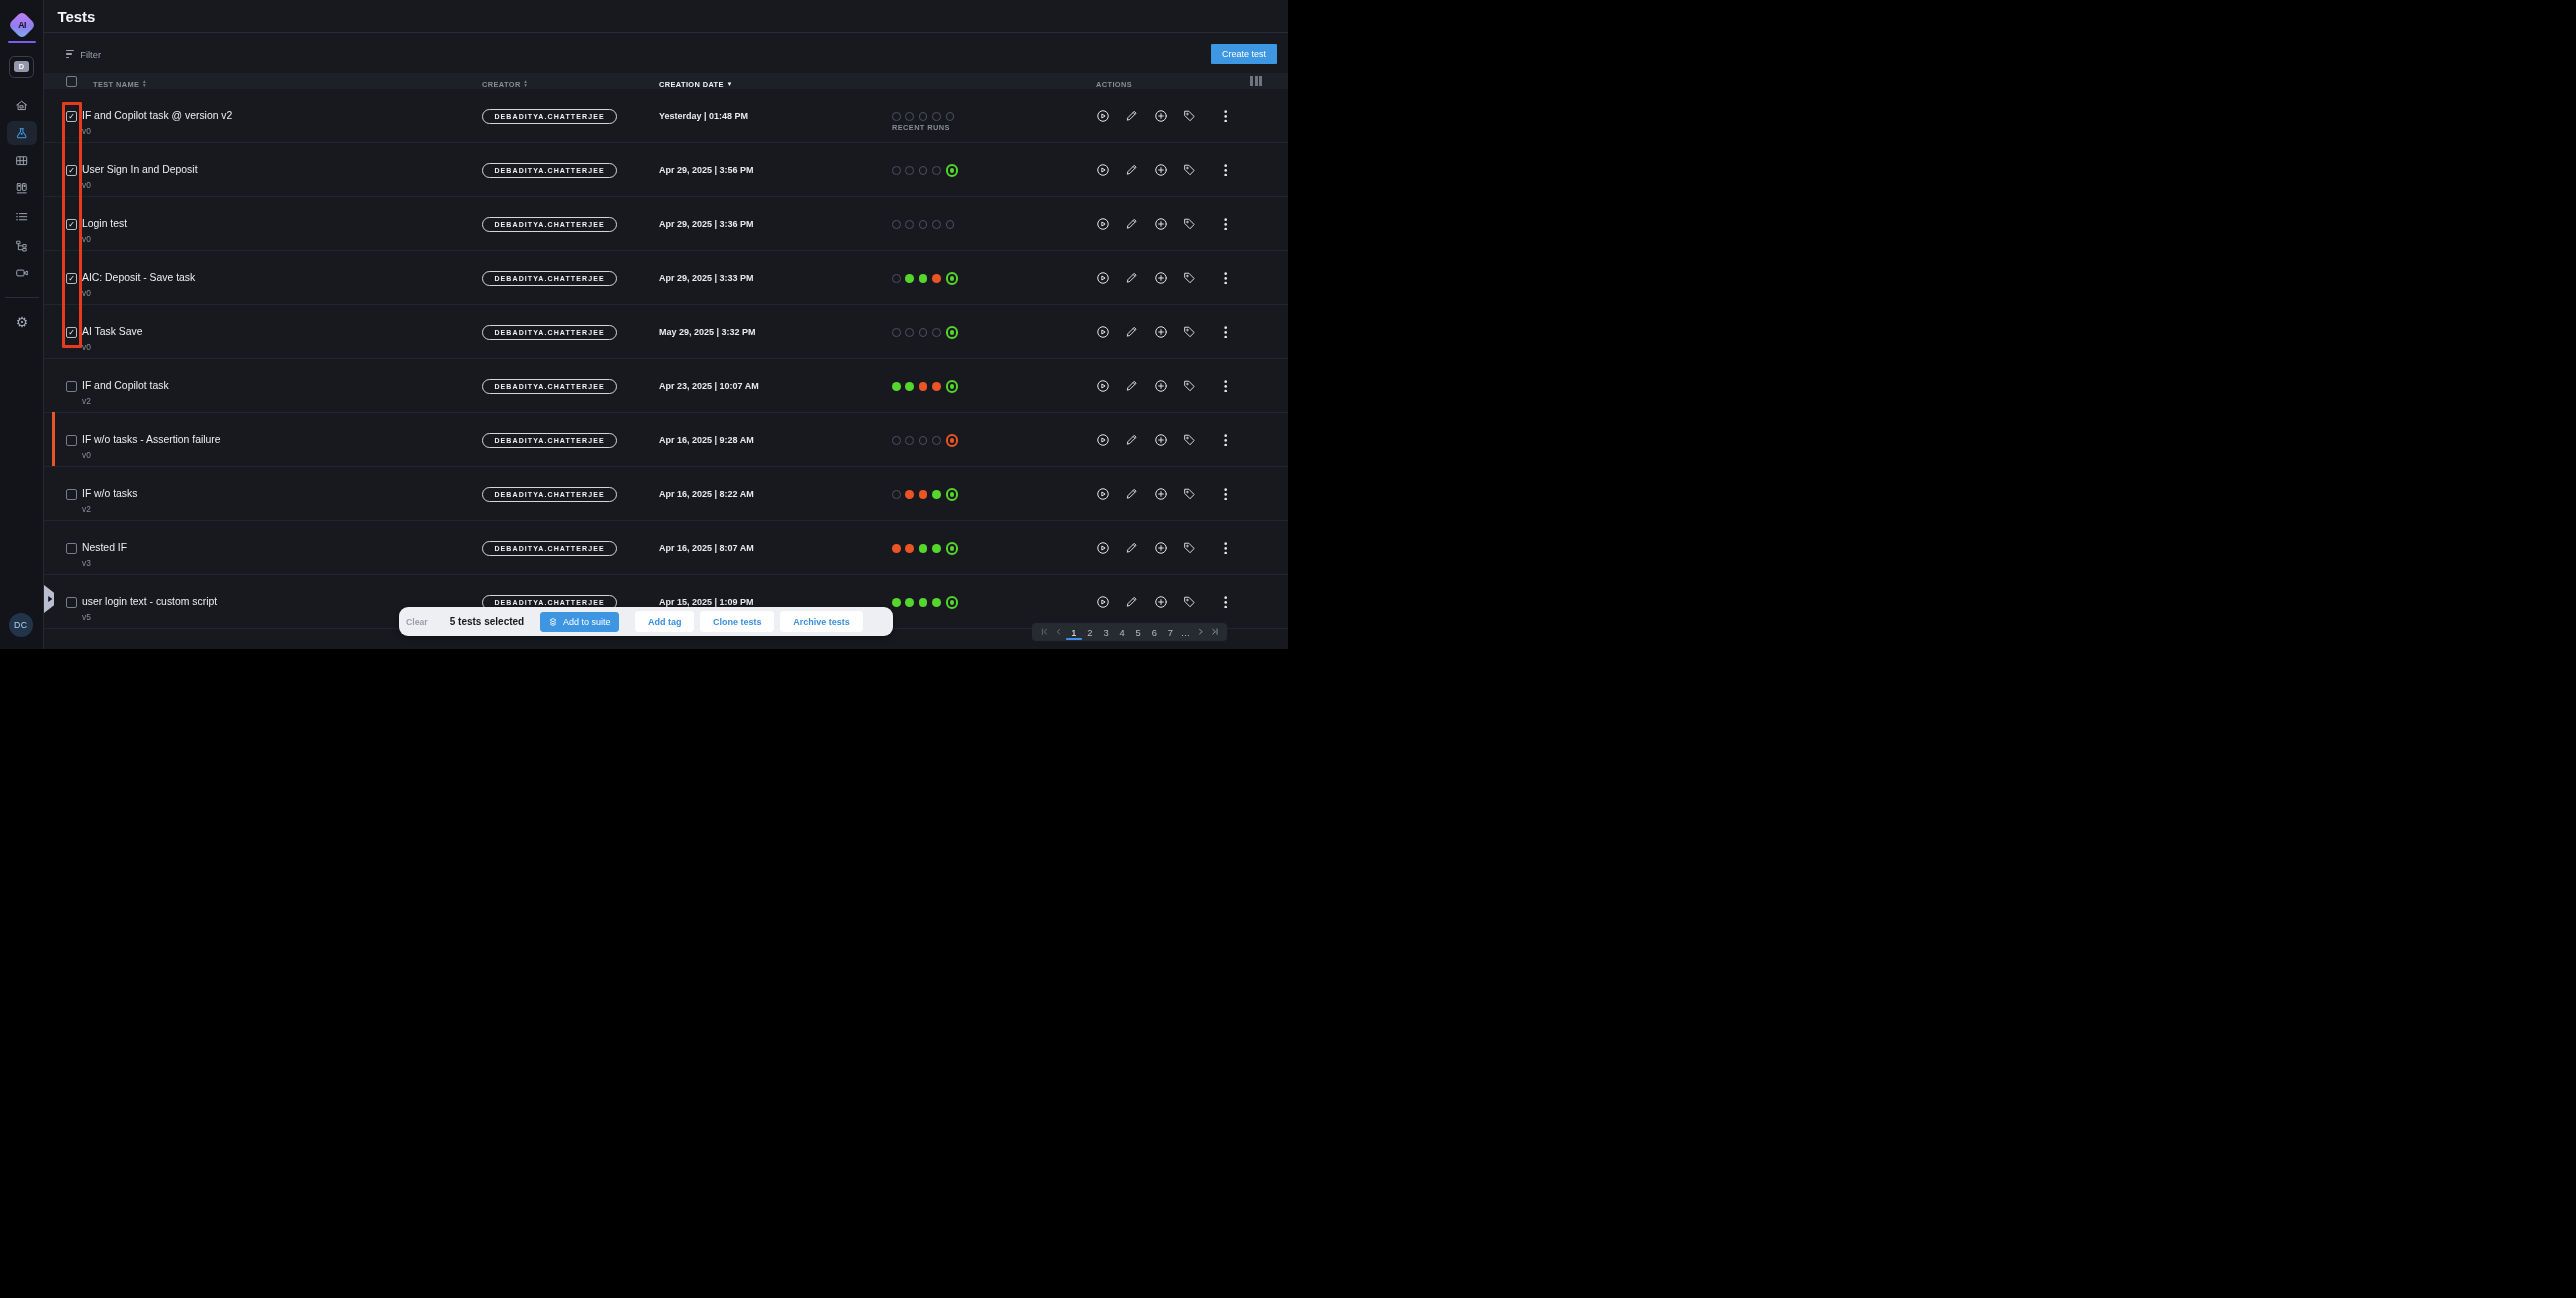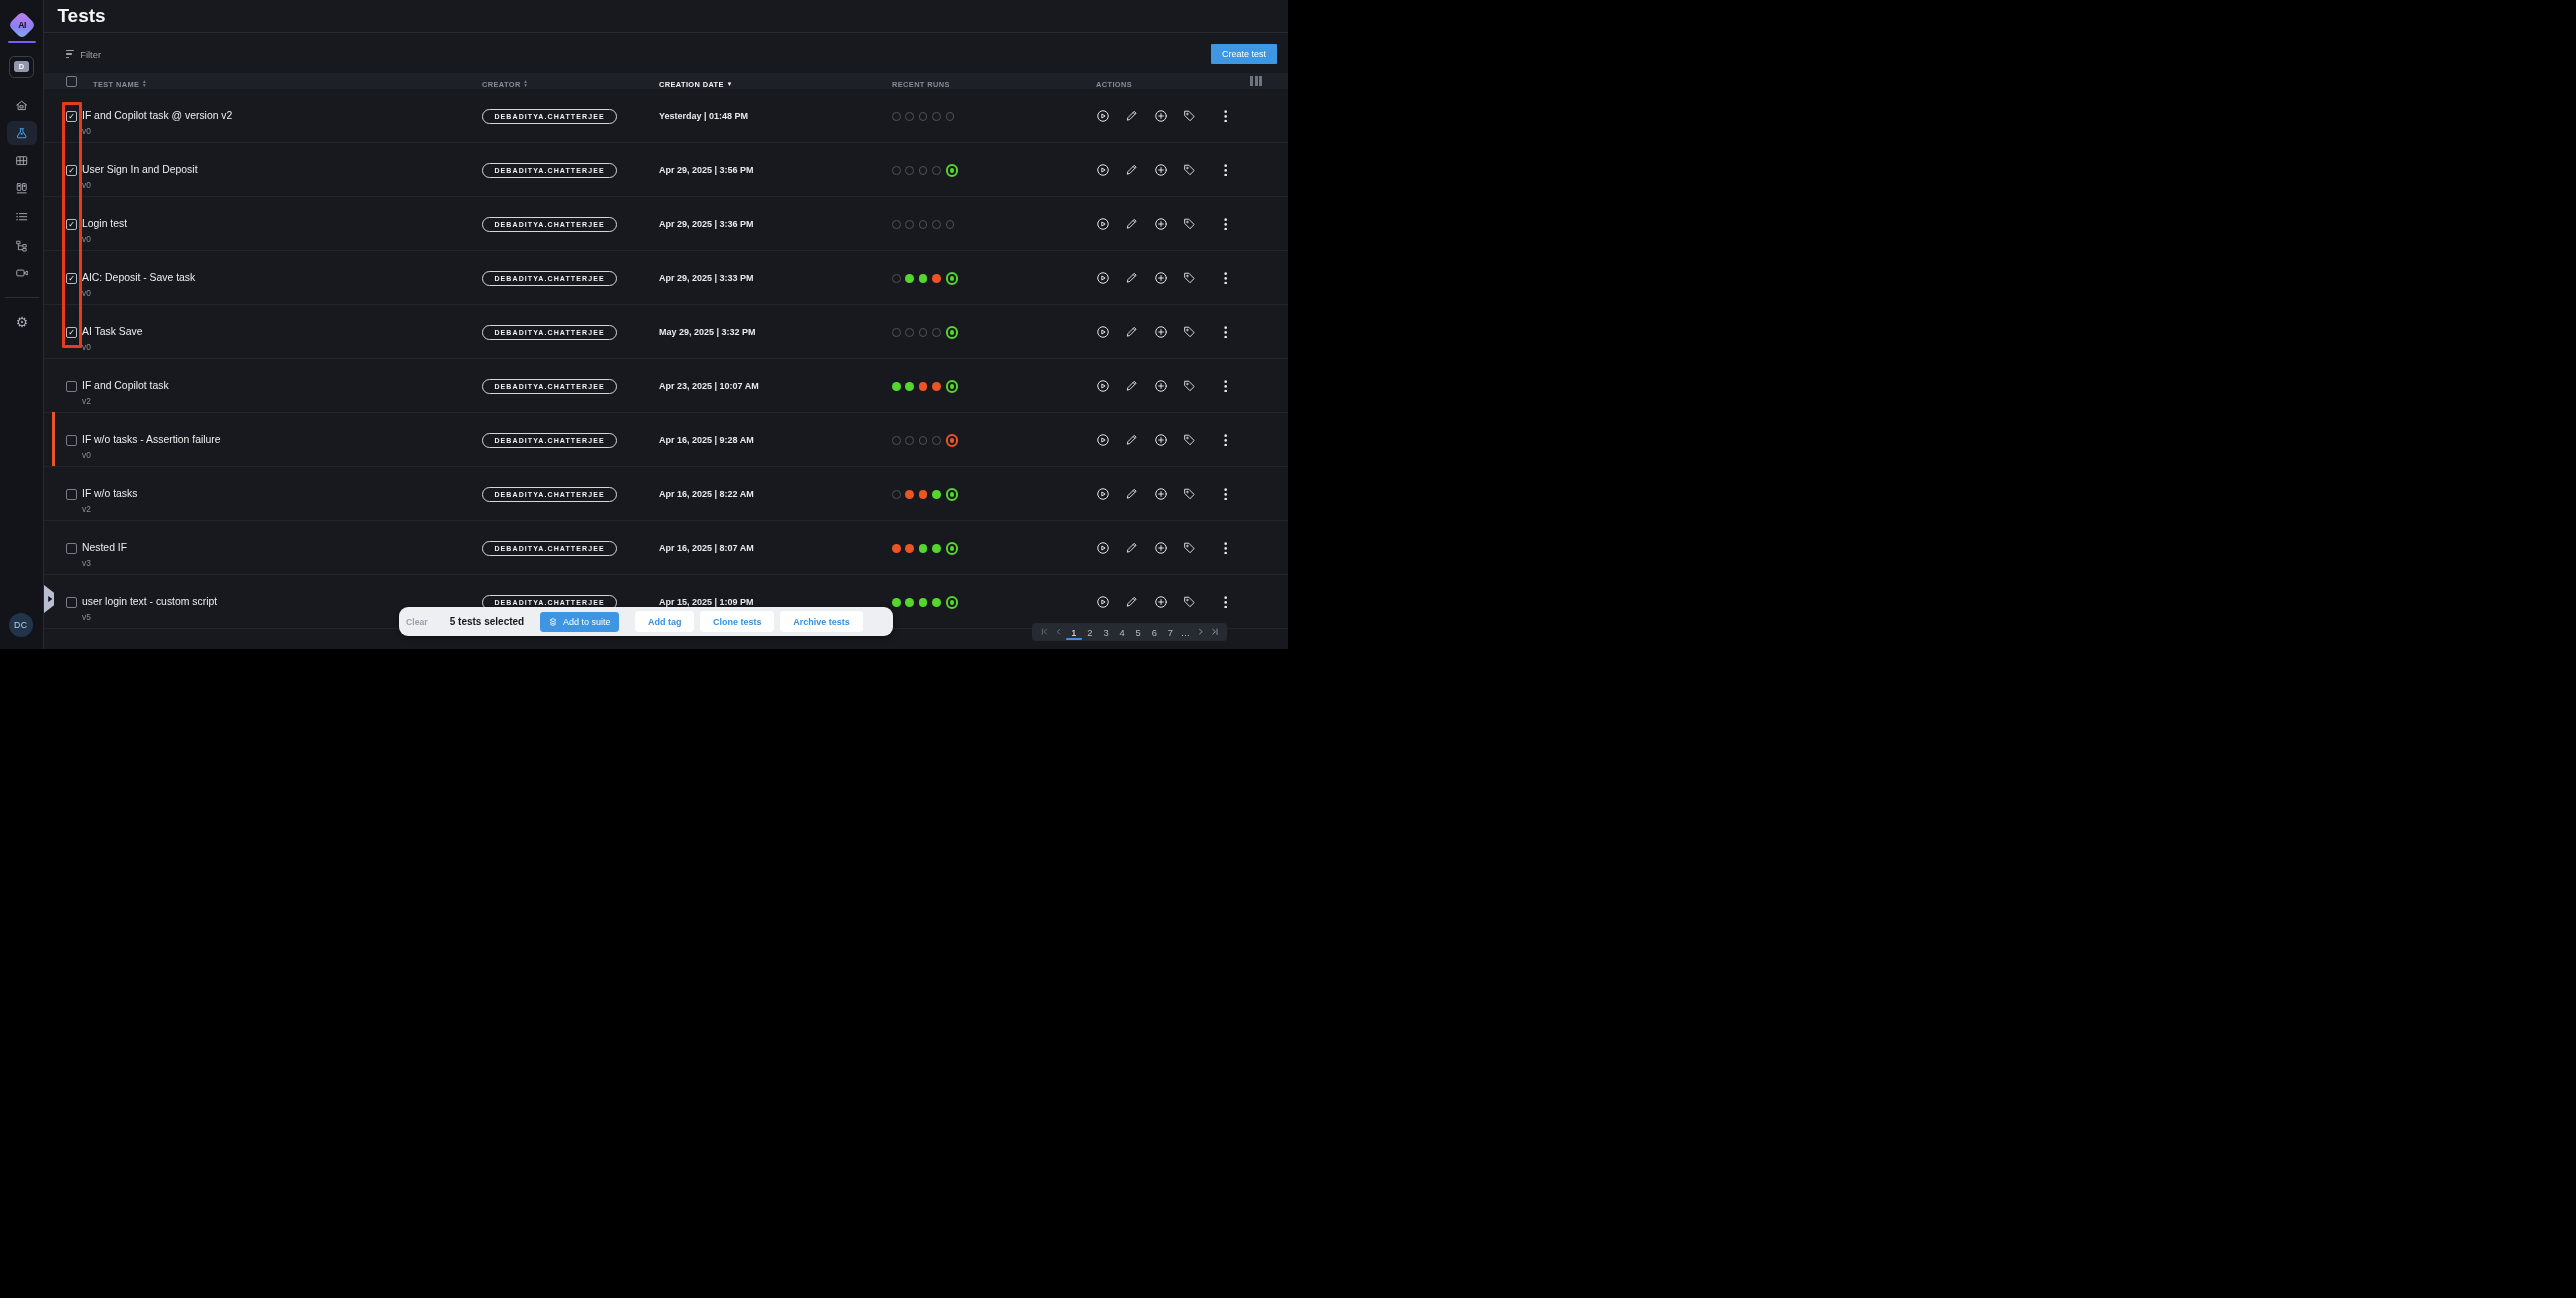--- a/index.html
+++ b/index.html
@@ -37,21 +37,21 @@
     display:flex; align-items:center; justify-content:center; letter-spacing:0.3px;}
   .expand-handle{ position:absolute; left:44px; top:585px; width:10px; height:28px;
     background:#b9bdd0; z-index:6;
     clip-path:polygon(0 0,100% 28%,100% 72%,0 100%);
     display:flex; align-items:center; justify-content:center;}
   .expand-handle svg{ margin-left:1.3px;}
   
   .main{ position:absolute; left:44px; top:0; right:0; bottom:0;}
   .titlebar{ position:absolute; left:0; top:0; right:0; height:33px;
     border-bottom:0.7px solid #282b31; display:flex; align-items:center; padding-left:13.4px;
-    font-size:19px; font-weight:600; color:#f4f5f7;}
+    font-size:15px; font-weight:600; color:#f4f5f7;}
   .filter-ctl{ position:absolute; left:21.5px; top:46px; height:16px;
     display:flex; align-items:center; gap:6px; color:#9aa0a8; font-size:9.4px;}
   .filter-icon{ display:flex; flex-direction:column; gap:2px; align-items:flex-start;}
   .filter-icon i{ display:block; height:1.2px; background:#9aa0a8; border-radius:0.7px;}
   .filter-icon i:nth-child(1){width:8.7px;} .filter-icon i:nth-child(2){width:6px;} .filter-icon i:nth-child(3){width:3.4px;}
   .create-btn{ position:absolute; left:1167px; top:44px; width:66px; height:19.5px;
     background:#3d97e2; border:none; border-radius:1px; color:#fff;
     font-size:9px; font-family:inherit; display:flex; align-items:center; justify-content:center;}
   
   .thead{ position:absolute; left:0; top:73px; right:0; height:16px;
@@ -228,21 +228,21 @@
         <span class="sort-arrows">▲<br>▼</span>
       </div>
       <div class="th" style="left:438px;">
         <span>CREATOR</span>
         <span class="sort-arrows">▲<br>▼</span>
       </div>
       <div class="th th-active" style="left:615px;">
         <span>CREATION DATE</span>
         <span class="desc-arrow">▼</span>
       </div>
-      <div class="th" style="left:848px;">
+      <div class="th" style="left:848px;margin-top:43px;">
         <span>RECENT RUNS</span>
       </div>
       <div class="th" style="left:1052px;">
         <span>ACTIONS</span>
       </div>
       <div class="cols-icon">
           <i></i>
           <i></i>
           <i></i>
         </div>

